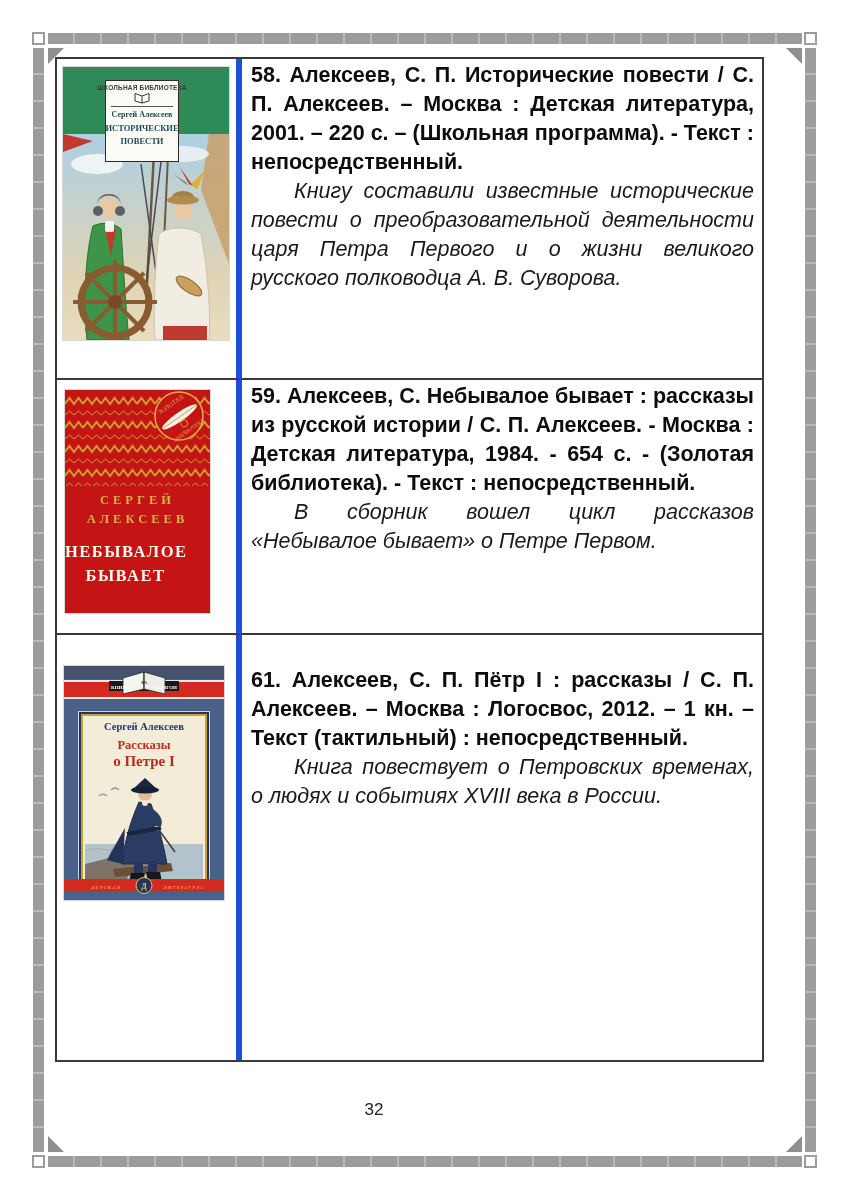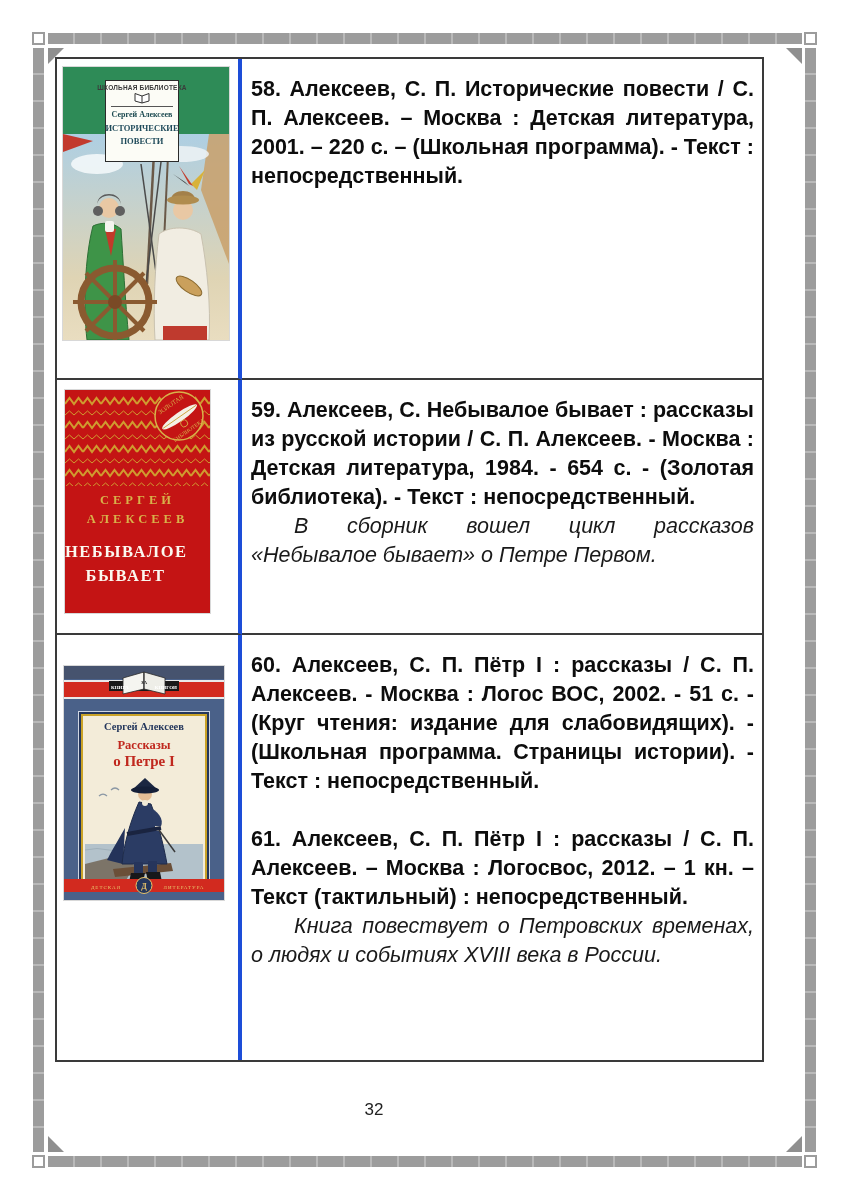--- a/index.html
+++ b/index.html
@@ -19,23 +19,23 @@
   .sq-bl{left:32px;top:1155px;} .sq-br{left:804px;top:1155px;}
   .corner-tri{position:absolute;width:16px;height:16px;background:#8f8f8f;}
   .tri-tl{left:48px;top:48px;clip-path:polygon(0 0,100% 0,0 100%);}
   .tri-tr{left:786px;top:48px;clip-path:polygon(0 0,100% 0,100% 100%);}
   .tri-bl{left:48px;top:1136px;clip-path:polygon(0 0,100% 100%,0 100%);}
   .tri-br{left:786px;top:1136px;clip-path:polygon(100% 0,100% 100%,0 100%);}
 
   
   .catalog-table{position:absolute;left:55px;top:57px;width:705px;height:1001px;border:2px solid #3a3a3a;display:grid;grid-template-columns:185px 1fr;grid-template-rows:321px 255px 1fr;background:#fff;}
   .cell{box-sizing:border-box;}
-  .cover-cell{border-right:4px solid #1d4ed8;position:relative;}
+  .cover-cell{border-right:6px solid #1d4ed8;position:relative;}
   .rb{border-bottom:2px solid #3a3a3a;}
-  .text-cell{padding:16px 8px 0 9px;overflow:hidden;}
+  .text-cell{padding:2px 8px 0 9px;overflow:hidden;}
   .cite{font-weight:bold;font-size:21.5px;line-height:29px;color:#0d0d0d;text-align:justify;margin:0;}
   .annot{font-style:italic;font-size:21.5px;line-height:29px;color:#1a1a1a;text-align:justify;text-indent:43px;margin:0;}
   .cite.second{margin-top:29px;}
 
   
   .cover1{position:absolute;left:6px;top:8px;width:166px;height:273px;background:#2e8b57;box-shadow:0 0 0 1px #d8d8d8;}
   .c1-illu{position:absolute;left:0;top:67px;width:166px;height:206px;}
   .c1-label{position:absolute;left:42px;top:13px;width:74px;height:82px;background:#fcfcf6;border:1px solid #2b2b2b;box-sizing:border-box;display:flex;flex-direction:column;align-items:center;padding-top:3px;}
   .c1-series{font-size:6.5px;font-weight:bold;color:#3a3a3a;letter-spacing:.2px;white-space:nowrap;}
   .c1-divider{width:85%;border-top:1px solid #555;margin:2px 0 2px 0;}
@@ -134,20 +134,21 @@
             <line x1="9" y1="5" x2="9" y2="12" stroke="#333" stroke-width="1"></line>
           </svg>
           <div class="c1-divider"></div>
           <div class="c1-author">Сергей Алексеев</div>
           <div class="c1-title">ИСТОРИЧЕСКИЕ ПОВЕСТИ</div>
         </div>
       </div>
     </div>
     <div class="cell text-cell rb">
       <p class="cite">58. Алексеев, С. П. Исторические повести / С. П. Алексеев. – Москва : Детская литература, 2001. – 220 с. – (Школьная программа). - Текст : непосредственный.</p>
+      <p class="annot">Книгу составили известные исторические повести о преобразовательной деятельности царя Петра Первого и о жизни великого русского полководца А. В. Суворова.</p>
     </div>
 
     <div class="cell cover-cell rb">
       <div class="cover2">
         <svg class="c2-zigzag" viewBox="0 0 145 90" xmlns="http://www.w3.org/2000/svg">
           <defs>
             <pattern id="zz" width="18" height="24" patternUnits="userSpaceOnUse">
               <path d="M0,8 L4.5,2 L9,8 L13.5,2 L18,8" fill="none" stroke="#cf9c2f" stroke-width="2"></path>
               <path d="M0,19 L4.5,15 L9,19 L13.5,15 L18,19" fill="none" stroke="#cf9c2f" stroke-width="1"></path>
             </pattern>
@@ -215,21 +216,20 @@
         <svg class="c3-bottomband" viewBox="0 0 160 17" xmlns="http://www.w3.org/2000/svg">
           <rect x="0" y="2" width="160" height="13" fill="#d22a1f"></rect>
           <text x="42" y="11.5" text-anchor="middle" font-size="5" fill="#e8c46a" letter-spacing="1" font-family="Liberation Serif,serif">ДЕТСКАЯ</text>
           <circle cx="80" cy="8.5" r="8" fill="#24365c" stroke="#e8c46a" stroke-width="1"></circle>
           <text x="80" y="11.5" text-anchor="middle" font-size="8" fill="#e8c46a" font-family="Liberation Serif,serif" font-weight="bold">Д</text>
           <text x="120" y="11.5" text-anchor="middle" font-size="5" fill="#e8c46a" letter-spacing="1" font-family="Liberation Serif,serif">ЛИТЕРАТУРА</text>
         </svg>
       </div>
     </div>
     <div class="cell text-cell">
-      <p class="cite">60. Алексеев, С. П. Пётр I : рассказы / С. П. Алексеев. - Москва : Логос ВОС, 2002. - 51 с. - (Круг чтения: издание для слабовидящих). - (Школьная программа. Страницы истории). - Текст : непосредственный.</p>
       <p class="cite second">61. Алексеев, С. П. Пётр I : рассказы / С. П. Алексеев. – Москва : Логосвос, 2012. – 1 кн. – Текст (тактильный) : непосредственный.</p>
       <p class="annot">Книга повествует о Петровских временах, о людях и событиях XVIII века в России.</p>
     </div>
 
   </div>
 
   <div class="page-number">32</div>
 </div>
 
 </body></html>

